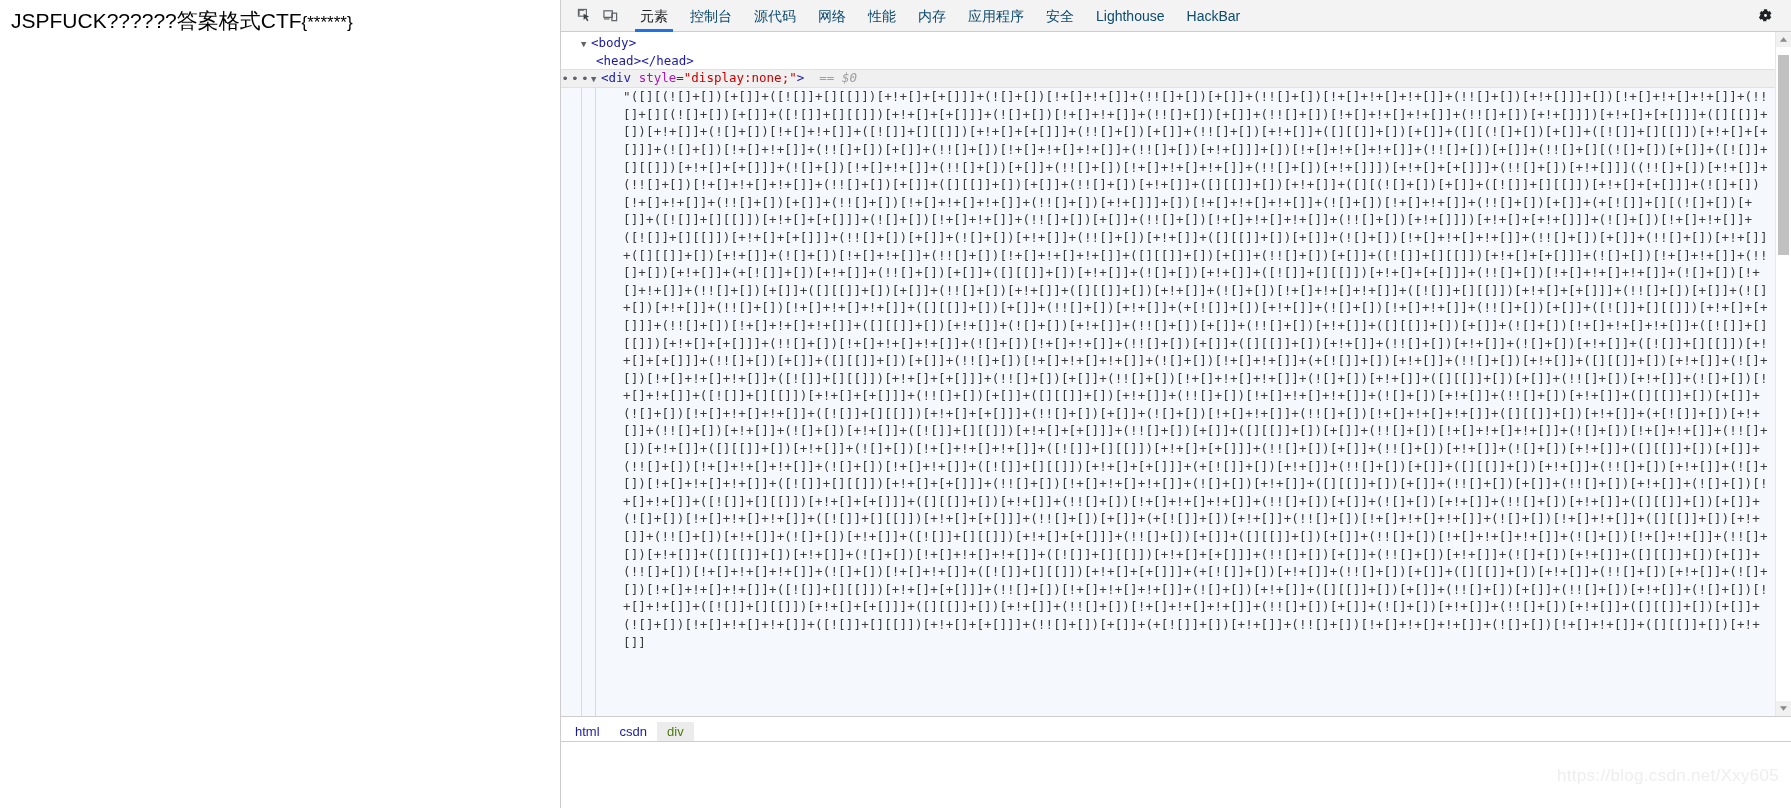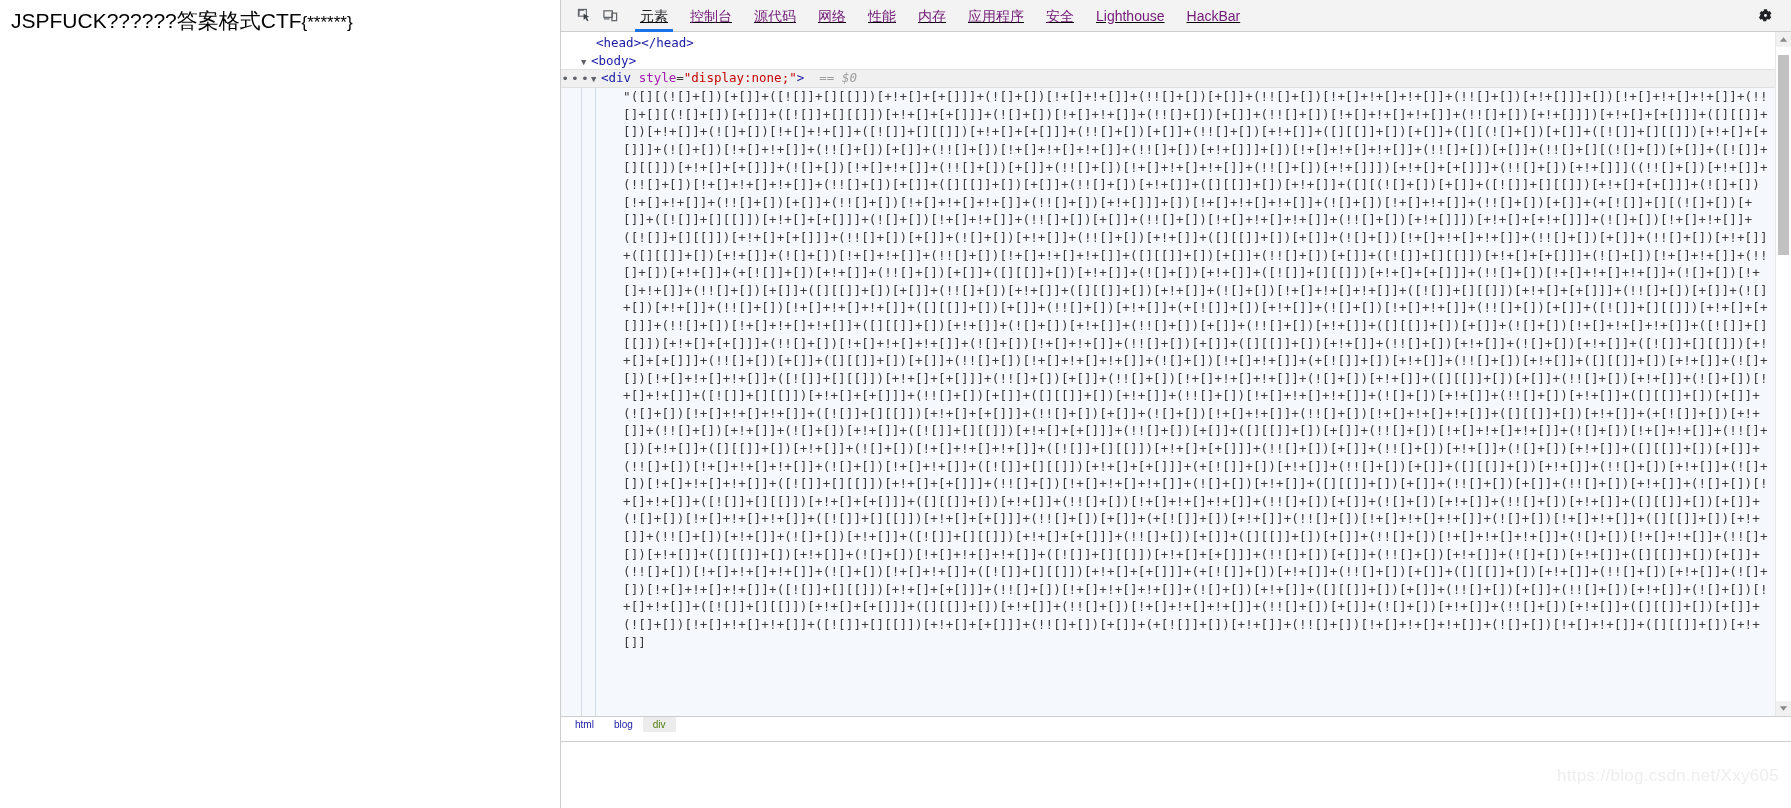--- a/index.html
+++ b/index.html
@@ -105,29 +105,28 @@
     align-items: center;
     justify-content: center;
     cursor: default;
     flex: 0 0 auto;
   }
   .dt-tabs {
     display: flex;
     align-items: stretch;
     height: 32px;
     margin-left: 6px;
-    text-decoration: underline;
   }
   .dt-tab {
     position: relative;
     display: flex;
     align-items: center;
     padding: 0 11px;
     font-size: 14px;
-    color: #701a75;
+    color: #0c4a6e;
     font-family: "Liberation Sans", sans-serif;
     white-space: nowrap;
     cursor: default;
     line-height: 32px;
   }
   .dt-tab.active {
     color: #202124;
   }
   .dt-tab.active::after {
     content: "";
@@ -276,24 +275,24 @@
     border-radius: 0;
   }
 
   
   .dt-breadcrumb {
     flex: 0 0 24px;
     height: 24px;
     background: #ffffff;
     border-top: 1px solid #cdcdcd;
     display: flex;
-    align-items: flex-start;
+    align-items: flex-end;
     padding-left: 4px;
     font-family: "Liberation Sans", sans-serif;
-    font-size: 10px;
+    font-size: 13px;
   }
   .crumb {
     padding: 2px 10px;
     color: #1a1aa6;
     cursor: default;
     white-space: nowrap;
   }
   .crumb.selected {
     background: #ececec;
     color: #4d7c0f;
@@ -371,23 +370,23 @@
           <path fill="#202124" d="M13.6 9.3l-1.2-.7c.05-.26.08-.53.08-.8s-.03-.54-.08-.8l1.2-.7-1.5-2.6-1.2.7c-.4-.34-.87-.62-1.38-.8V2.2H6.5v1.4c-.5.18-.97.46-1.38.8l-1.2-.7-1.5 2.6 1.2.7c-.05.26-.8.53-.8.8s.03.54.08.8l-1.2.7 1.5 2.6 1.2-.7c.4.34.87.62 1.38.8v1.4h3v-1.4c.5-.18.97-.46 1.38-.8l1.2.7zM8 10.4a2.4 2.4 0 110-4.8 2.4 2.4 0 010 4.8z"></path>
         </svg>
       </div>
     </div>
 
     <div class="dt-body">
 
       <div class="dom-tree">
 
 
+        <div class="node-line" style="padding-left:20px;"><span class="arrow">▼</span><span class="tagblue">&lt;body&gt;</span></div>
+
         <div class="node-line" style="padding-left:35px;"><span class="tagblue">&lt;head&gt;&lt;/head&gt;</span></div>
-
-        <div class="node-line" style="padding-left:20px;"><span class="arrow">▼</span><span class="tagblue">&lt;body&gt;</span></div>
 
         <div class="sel-row">
           <span class="ellipsis-badge">•••</span>
           <span class="sel-content"><span class="arrow">▼</span><span class="tagblue">&lt;div </span><span class="attr-name">style</span><span class="punct">=</span><span style="color:#c80000;">"display:none;"</span><span class="tagblue">&gt;</span><span class="eqeq">  </span><span class="eqeq">==</span><span class="eqeq"> </span><span class="dollar-ref">$0</span></span>
         </div>
 
         <div class="text-node-wrap">
           <div class="guide-a"></div>
           <div class="guide-b"></div>
           <div class="jsf-text">"([][(![]+[])[+[]]+([![]]+[][[]])[+!+[]+[+[]]]+(![]+[])[!+[]+!+[]]+(!![]+[])[+[]]+(!![]+[])[!+[]+!+[]+!+[]]+(!![]+[])[+!+[]]]+[])[!+[]+!+[]+!+[]]+(!![]+[][(![]+[])[+[]]+([![]]+[][[]])[+!+[]+[+[]]]+(![]+[])[!+[]+!+[]]+(!![]+[])[+[]]+(!![]+[])[!+[]+!+[]+!+[]]+(!![]+[])[+!+[]]])[+!+[]+[+[]]]+([][[]]+[])[+!+[]]+(![]+[])[!+[]+!+[]]+([![]]+[][[]])[+!+[]+[+[]]]+(!![]+[])[+[]]+(!![]+[])[+!+[]]+([][[]]+[])[+[]]+([][(![]+[])[+[]]+([![]]+[][[]])[+!+[]+[+[]]]+(![]+[])[!+[]+!+[]]+(!![]+[])[+[]]+(!![]+[])[!+[]+!+[]+!+[]]+(!![]+[])[+!+[]]]+[])[!+[]+!+[]+!+[]]+(!![]+[])[+[]]+(!![]+[][(![]+[])[+[]]+([![]]+[][[]])[+!+[]+[+[]]]+(![]+[])[!+[]+!+[]]+(!![]+[])[+[]]+(!![]+[])[!+[]+!+[]+!+[]]+(!![]+[])[+!+[]]])[+!+[]+[+[]]]+(!![]+[])[+!+[]]]((!![]+[])[+!+[]]+(!![]+[])[!+[]+!+[]+!+[]]+(!![]+[])[+[]]+([][[]]+[])[+[]]+(!![]+[])[+!+[]]+([][[]]+[])[+!+[]]+([][(![]+[])[+[]]+([![]]+[][[]])[+!+[]+[+[]]]+(![]+[])[!+[]+!+[]]+(!![]+[])[+[]]+(!![]+[])[!+[]+!+[]+!+[]]+(!![]+[])[+!+[]]]+[])[!+[]+!+[]+!+[]]+(![]+[])[!+[]+!+[]]+(!![]+[])[+[]]+(+[![]]+[][(![]+[])[+[]]+([![]]+[][[]])[+!+[]+[+[]]]+(![]+[])[!+[]+!+[]]+(!![]+[])[+[]]+(!![]+[])[!+[]+!+[]+!+[]]+(!![]+[])[+!+[]]])[+!+[]+[+!+[]]]+(![]+[])[!+[]+!+[]]+([![]]+[][[]])[+!+[]+[+[]]]+(!![]+[])[+[]]+(![]+[])[+!+[]]+(!![]+[])[+!+[]]+([][[]]+[])[+[]]+(![]+[])[!+[]+!+[]+!+[]]+(!![]+[])[+[]]+(!![]+[])[+!+[]]+([][[]]+[])[+!+[]]+(![]+[])[!+[]+!+[]]+(!![]+[])[!+[]+!+[]+!+[]]+([][[]]+[])[+[]]+(!![]+[])[+[]]+([![]]+[][[]])[+!+[]+[+[]]]+(![]+[])[!+[]+!+[]]+(!![]+[])[+!+[]]+(+[![]]+[])[+!+[]]+(!![]+[])[+[]]+([][[]]+[])[+!+[]]+(![]+[])[+!+[]]+([![]]+[][[]])[+!+[]+[+[]]]+(!![]+[])[!+[]+!+[]+!+[]]+(![]+[])[!+[]+!+[]]+(!![]+[])[+[]]+([][[]]+[])[+[]]+(!![]+[])[+!+[]]+([][[]]+[])[+!+[]]+(![]+[])[!+[]+!+[]+!+[]]+([![]]+[][[]])[+!+[]+[+[]]]+(!![]+[])[+[]]+(![]+[])[+!+[]]+(!![]+[])[!+[]+!+[]+!+[]]+([][[]]+[])[+[]]+(!![]+[])[+!+[]]+(+[![]]+[])[+!+[]]+(![]+[])[!+[]+!+[]]+(!![]+[])[+[]]+([![]]+[][[]])[+!+[]+[+[]]]+(!![]+[])[!+[]+!+[]+!+[]]+([][[]]+[])[+!+[]]+(![]+[])[+!+[]]+(!![]+[])[+[]]+(!![]+[])[+!+[]]+([][[]]+[])[+[]]+(![]+[])[!+[]+!+[]+!+[]]+([![]]+[][[]])[+!+[]+[+[]]]+(!![]+[])[!+[]+!+[]+!+[]]+(![]+[])[!+[]+!+[]]+(!![]+[])[+[]]+([][[]]+[])[+!+[]]+(!![]+[])[+!+[]]+(![]+[])[+!+[]]+([![]]+[][[]])[+!+[]+[+[]]]+(!![]+[])[+[]]+([][[]]+[])[+[]]+(!![]+[])[!+[]+!+[]+!+[]]+(![]+[])[!+[]+!+[]]+(+[![]]+[])[+!+[]]+(!![]+[])[+!+[]]+([][[]]+[])[+!+[]]+(![]+[])[!+[]+!+[]+!+[]]+([![]]+[][[]])[+!+[]+[+[]]]+(!![]+[])[+[]]+(!![]+[])[!+[]+!+[]+!+[]]+(![]+[])[+!+[]]+([][[]]+[])[+[]]+(!![]+[])[+!+[]]+(![]+[])[!+[]+!+[]]+([![]]+[][[]])[+!+[]+[+[]]]+(!![]+[])[+[]]+([][[]]+[])[+!+[]]+(!![]+[])[!+[]+!+[]+!+[]]+(![]+[])[+!+[]]+(!![]+[])[+!+[]]+([][[]]+[])[+[]]+(![]+[])[!+[]+!+[]+!+[]]+([![]]+[][[]])[+!+[]+[+[]]]+(!![]+[])[+[]]+(![]+[])[!+[]+!+[]]+(!![]+[])[!+[]+!+[]+!+[]]+([][[]]+[])[+!+[]]+(+[![]]+[])[+!+[]]+(!![]+[])[+!+[]]+(![]+[])[+!+[]]+([![]]+[][[]])[+!+[]+[+[]]]+(!![]+[])[+[]]+([][[]]+[])[+[]]+(!![]+[])[!+[]+!+[]+!+[]]+(![]+[])[!+[]+!+[]]+(!![]+[])[+!+[]]+([][[]]+[])[+!+[]]+(![]+[])[!+[]+!+[]+!+[]]+([![]]+[][[]])[+!+[]+[+[]]]+(!![]+[])[+[]]+(!![]+[])[+!+[]]+(![]+[])[+!+[]]+([][[]]+[])[+[]]+(!![]+[])[!+[]+!+[]+!+[]]+(![]+[])[!+[]+!+[]]+([![]]+[][[]])[+!+[]+[+[]]]+(+[![]]+[])[+!+[]]+(!![]+[])[+[]]+([][[]]+[])[+!+[]]+(!![]+[])[+!+[]]+(![]+[])[!+[]+!+[]+!+[]]+([![]]+[][[]])[+!+[]+[+[]]]+(!![]+[])[!+[]+!+[]+!+[]]+(![]+[])[+!+[]]+([][[]]+[])[+[]]+(!![]+[])[+[]]+(!![]+[])[+!+[]]+(![]+[])[!+[]+!+[]]+([![]]+[][[]])[+!+[]+[+[]]]+([][[]]+[])[+!+[]]+(!![]+[])[!+[]+!+[]+!+[]]+(!![]+[])[+[]]+(![]+[])[+!+[]]+(!![]+[])[+!+[]]+([][[]]+[])[+[]]+(![]+[])[!+[]+!+[]+!+[]]+([![]]+[][[]])[+!+[]+[+[]]]+(!![]+[])[+[]]+(+[![]]+[])[+!+[]]+(!![]+[])[!+[]+!+[]+!+[]]+(![]+[])[!+[]+!+[]]+([][[]]+[])[+!+[]]+(!![]+[])[+!+[]]+(![]+[])[+!+[]]+([![]]+[][[]])[+!+[]+[+[]]]+(!![]+[])[+[]]+([][[]]+[])[+[]]+(!![]+[])[!+[]+!+[]+!+[]]+(![]+[])[!+[]+!+[]]+(!![]+[])[+!+[]]+([][[]]+[])[+!+[]]+(![]+[])[!+[]+!+[]+!+[]]+([![]]+[][[]])[+!+[]+[+[]]]+(!![]+[])[+[]]+(!![]+[])[+!+[]]+(![]+[])[+!+[]]+([][[]]+[])[+[]]+(!![]+[])[!+[]+!+[]+!+[]]+(![]+[])[!+[]+!+[]]+([![]]+[][[]])[+!+[]+[+[]]]+(+[![]]+[])[+!+[]]+(!![]+[])[+[]]+([][[]]+[])[+!+[]]+(!![]+[])[+!+[]]+(![]+[])[!+[]+!+[]+!+[]]+([![]]+[][[]])[+!+[]+[+[]]]+(!![]+[])[!+[]+!+[]+!+[]]+(![]+[])[+!+[]]+([][[]]+[])[+[]]+(!![]+[])[+[]]+(!![]+[])[+!+[]]+(![]+[])[!+[]+!+[]]+([![]]+[][[]])[+!+[]+[+[]]]+([][[]]+[])[+!+[]]+(!![]+[])[!+[]+!+[]+!+[]]+(!![]+[])[+[]]+(![]+[])[+!+[]]+(!![]+[])[+!+[]]+([][[]]+[])[+[]]+(![]+[])[!+[]+!+[]+!+[]]+([![]]+[][[]])[+!+[]+[+[]]]+(!![]+[])[+[]]+(+[![]]+[])[+!+[]]+(!![]+[])[!+[]+!+[]+!+[]]+(![]+[])[!+[]+!+[]]+([][[]]+[])[+!+[]]</div>
@@ -406,21 +405,21 @@
         <div class="sb-arrow bottom">
           <svg width="9" height="9" viewBox="0 0 10 10">
               <path d="M5 7.5L1 2.5h8z" fill="#8a8a8a"></path>
             </svg>
         </div>
       </div>
     </div>
 
     <div class="dt-breadcrumb">
       <span class="crumb">html</span>
-      <span class="crumb">blog</span>
+      <span class="crumb">csdn</span>
       <span class="crumb selected">div</span>
     </div>
 
     <div class="dt-bottom-strip"></div>
   </div>
 
   <div class="watermark">https://blog.csdn.net/Xxy605</div>
 </div>
 
 </body></html>

